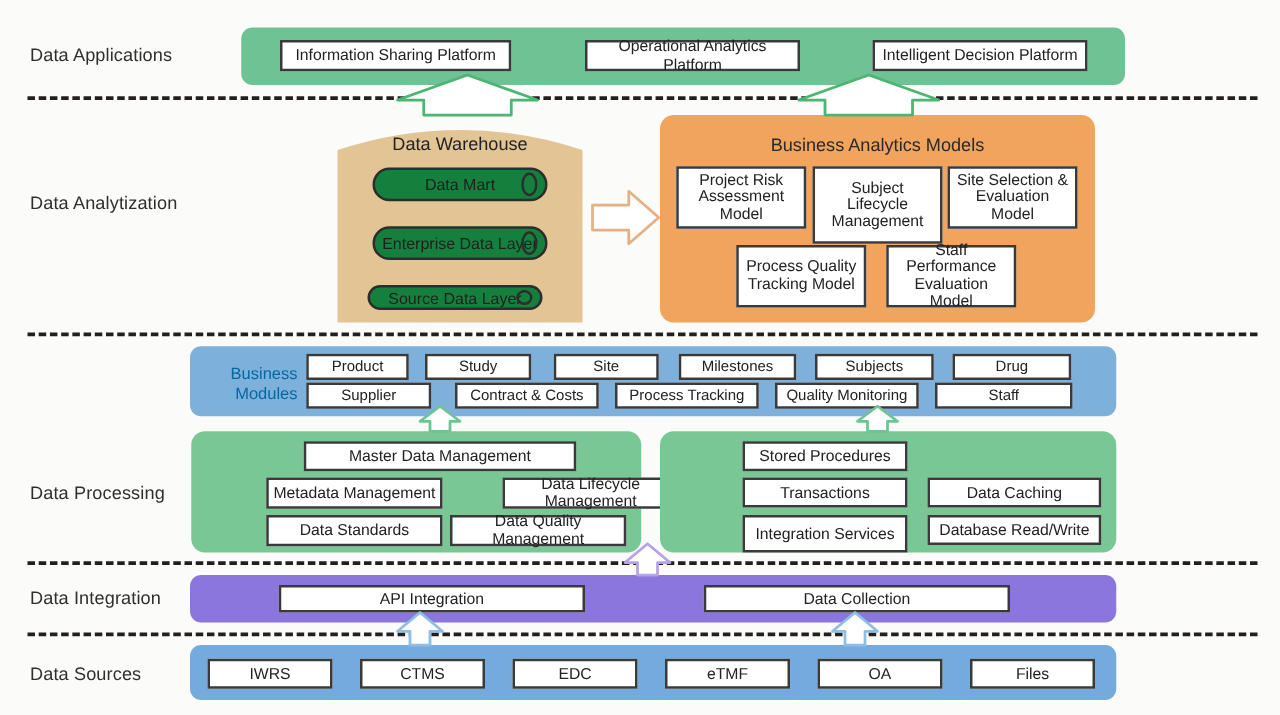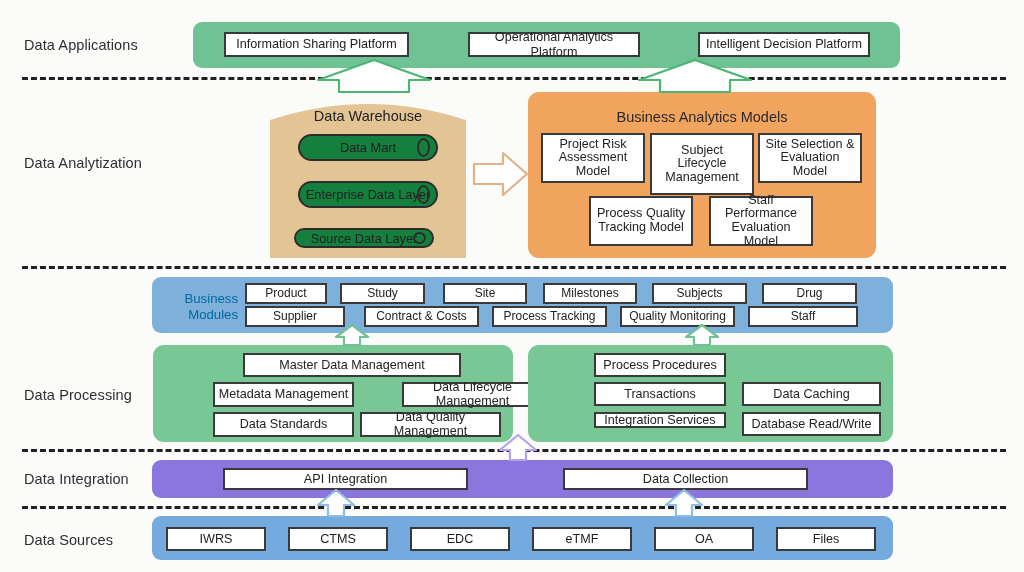--- a/index.html
+++ b/index.html
@@ -149,24 +149,24 @@
   <div class="node sm" style="left:748px;top:306px;width:110px;height:21px;">Staff</div>
 
   <div class="band band-proc abs" style="left:153px;top:345px;width:360px;height:97px;"></div>
   <div class="node" style="left:243px;top:353px;width:218px;height:24px;">Master Data Management</div>
   <div class="node" style="left:213px;top:382px;width:141px;height:25px;">Metadata Management</div>
   <div class="node two" style="left:360px;top:382px;width:141px;height:25px;margin-left:42px;">Data Lifecycle<br>Management</div>
   <div class="node" style="left:213px;top:412px;width:141px;height:25px;">Data Standards</div>
   <div class="node two" style="left:360px;top:412px;width:141px;height:25px;">Data Quality<br>Management</div>
 
   <div class="band band-proc abs" style="left:528px;top:345px;width:365px;height:97px;"></div>
-  <div class="node" style="left:594px;top:353px;width:132px;height:24px;">Process Procedures</div>
+  <div class="node" style="left:594px;top:353px;width:132px;height:24px;">Stored Procedures</div>
   <div class="node" style="left:594px;top:382px;width:132px;height:24px;">Transactions</div>
   <div class="node" style="left:742px;top:382px;width:139px;height:24px;">Data Caching</div>
-  <div class="node" style="left:594px;top:412px;width:132px;height:16px;">Integration Services</div>
+  <div class="node" style="left:594px;top:412px;width:132px;height:30px;">Integration Services</div>
   <div class="node" style="left:742px;top:412px;width:139px;height:24px;">Database Read/Write</div>
 
   <div class="band band-purple abs" style="left:152px;top:460px;width:741px;height:38px;"></div>
   <div class="node" style="left:223px;top:468px;width:245px;height:22px;">API Integration</div>
   <div class="node" style="left:563px;top:468px;width:245px;height:22px;">Data Collection</div>
 
   <div class="band band-blue2 abs" style="left:152px;top:516px;width:741px;height:44px;"></div>
   <div class="node" style="left:166px;top:527px;width:100px;height:24px;">IWRS</div>
   <div class="node" style="left:288px;top:527px;width:100px;height:24px;">CTMS</div>
   <div class="node" style="left:410px;top:527px;width:100px;height:24px;">EDC</div>

